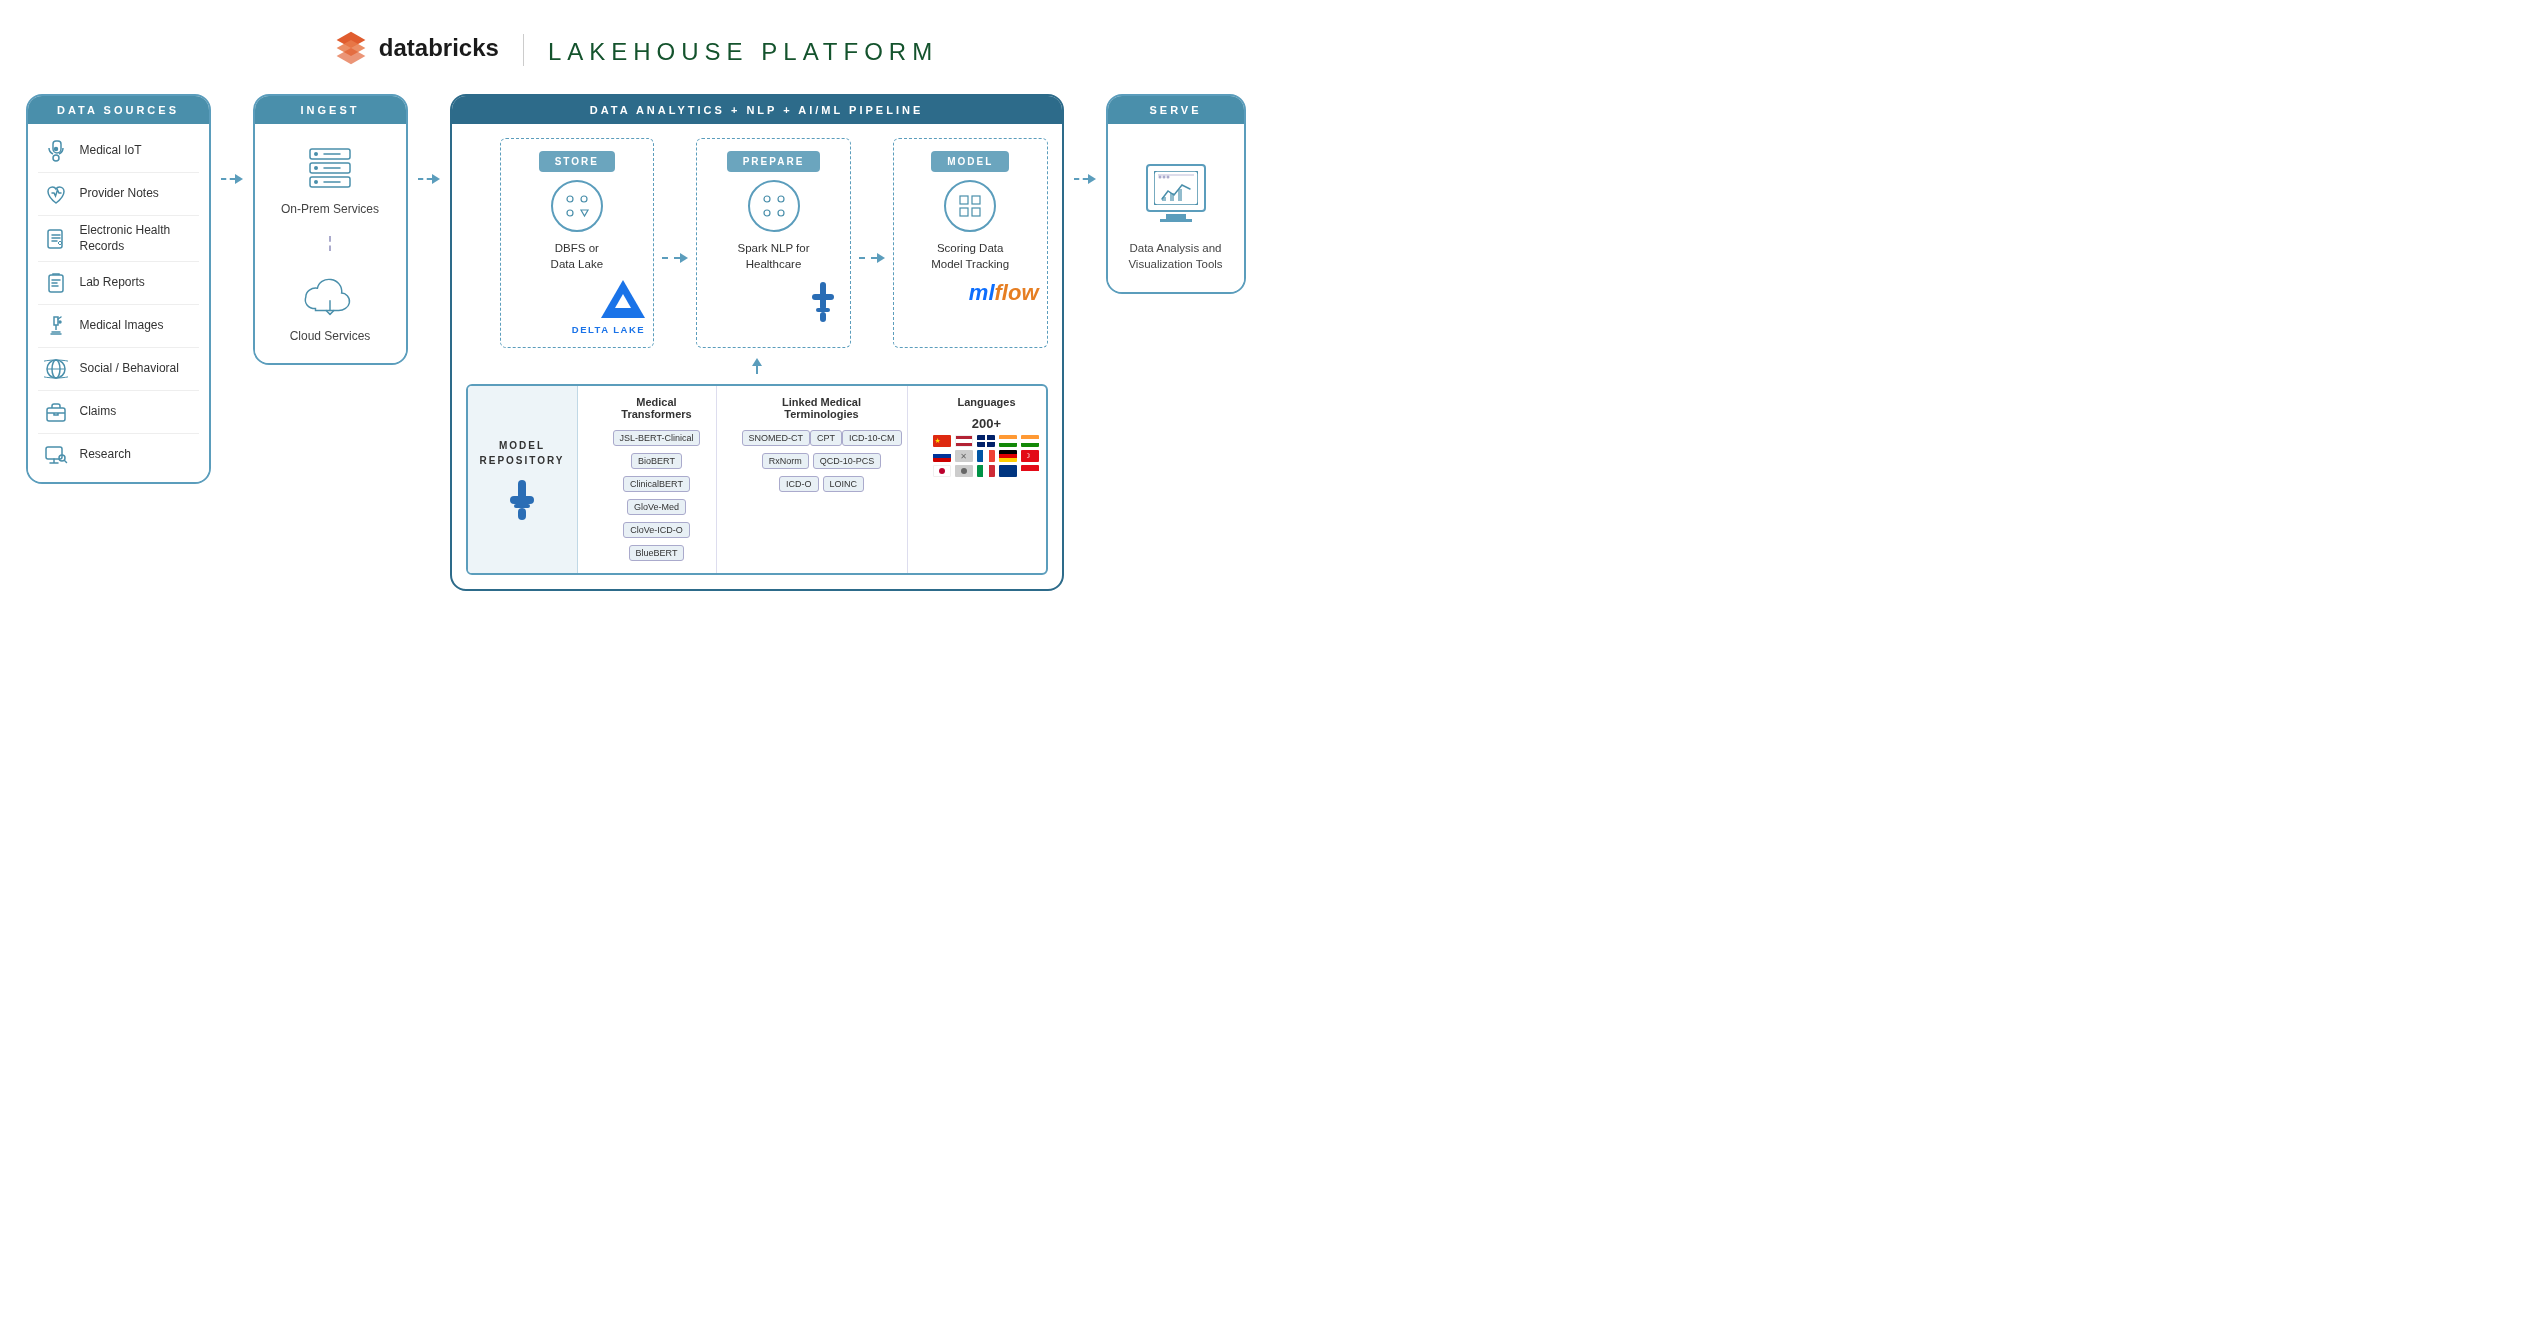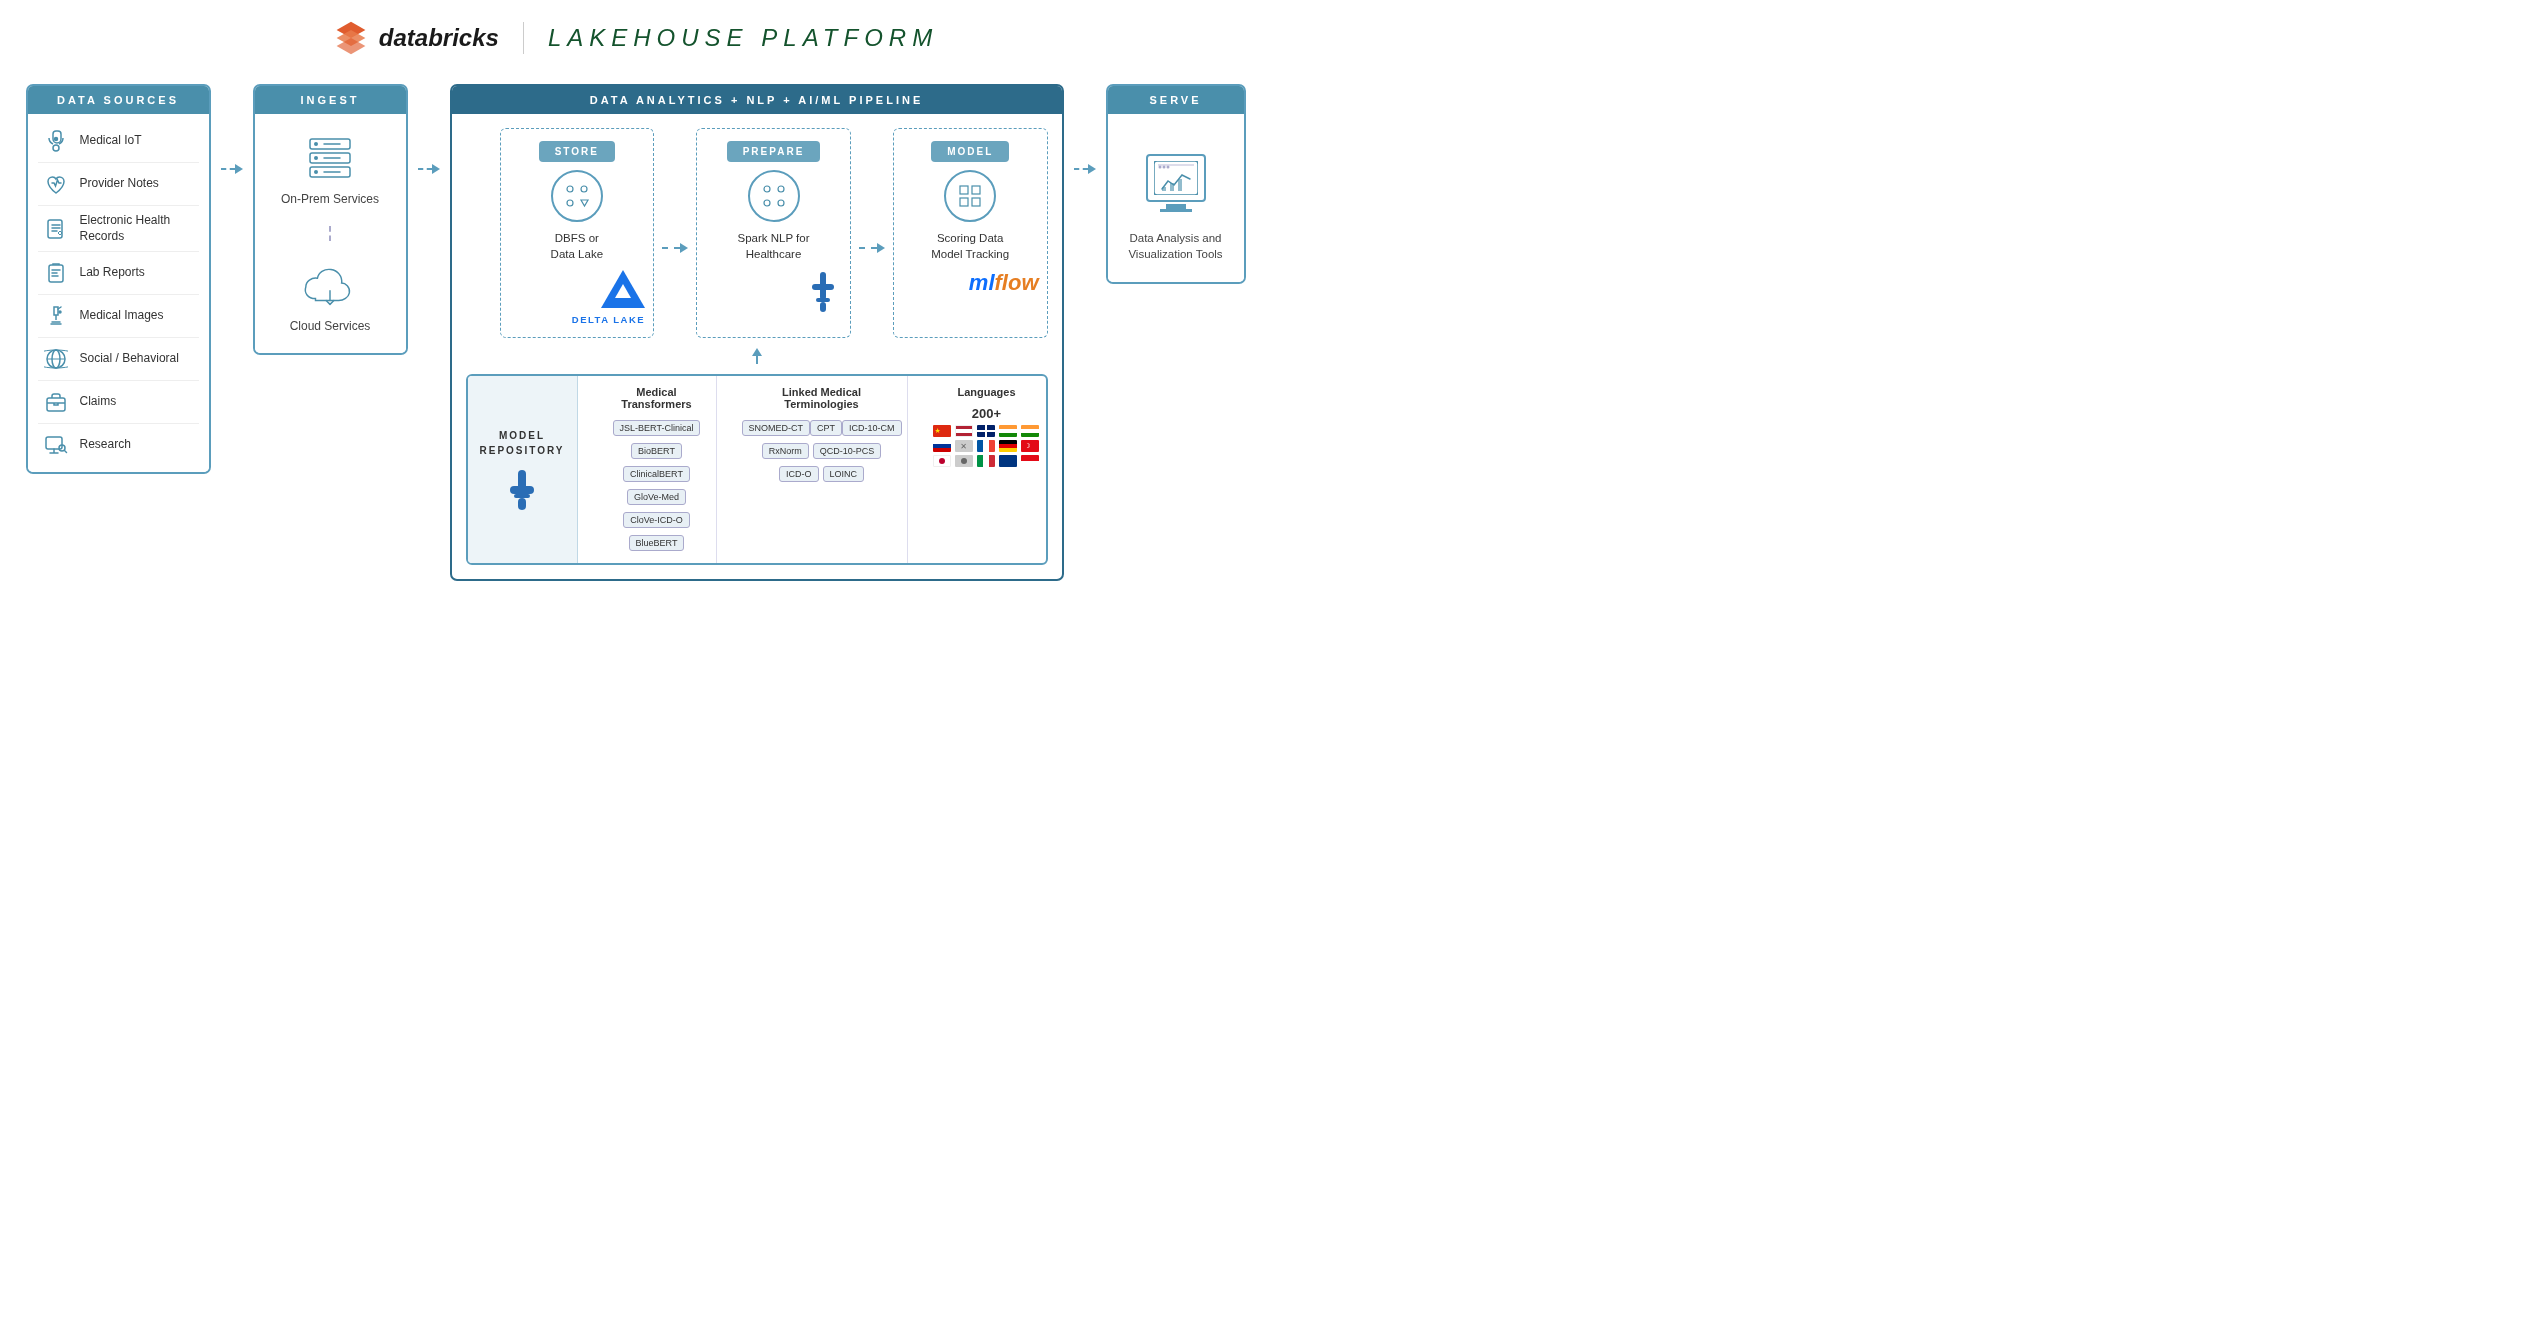--- a/index.html
+++ b/index.html
@@ -10,24 +10,24 @@
       min-height: 667px;
       display: flex;
       flex-direction: column;
       align-items: center;
       padding: 20px;
     }
 
     
     .header {
       display: flex;
-      align-items: center;
+      align-items: flex-end;
       gap: 16px;
       margin-bottom: 28px;
-      font-style: italic;
+      margin-top: 10px;
     }
     .databricks-logo {
       display: flex;
       align-items: center;
       gap: 10px;
     }
     .logo-icon {
       width: 36px;
       height: 36px;
     }
@@ -43,21 +43,21 @@
       display: flex;
       gap: 10px;
       width: 100%;
       max-width: 1220px;
       align-items: flex-start;
     }
 
     
     .panel {
       border: 2px solid #5b9dbc;
-      border-radius: 7px;
+      border-radius: 16px;
       overflow: hidden;
     }
 
     .panel-header {
       background: #4a8fab;
       color: white;
       text-align: center;
       padding: 8px 12px;
       font-size: 11px;
       font-weight: 700;

